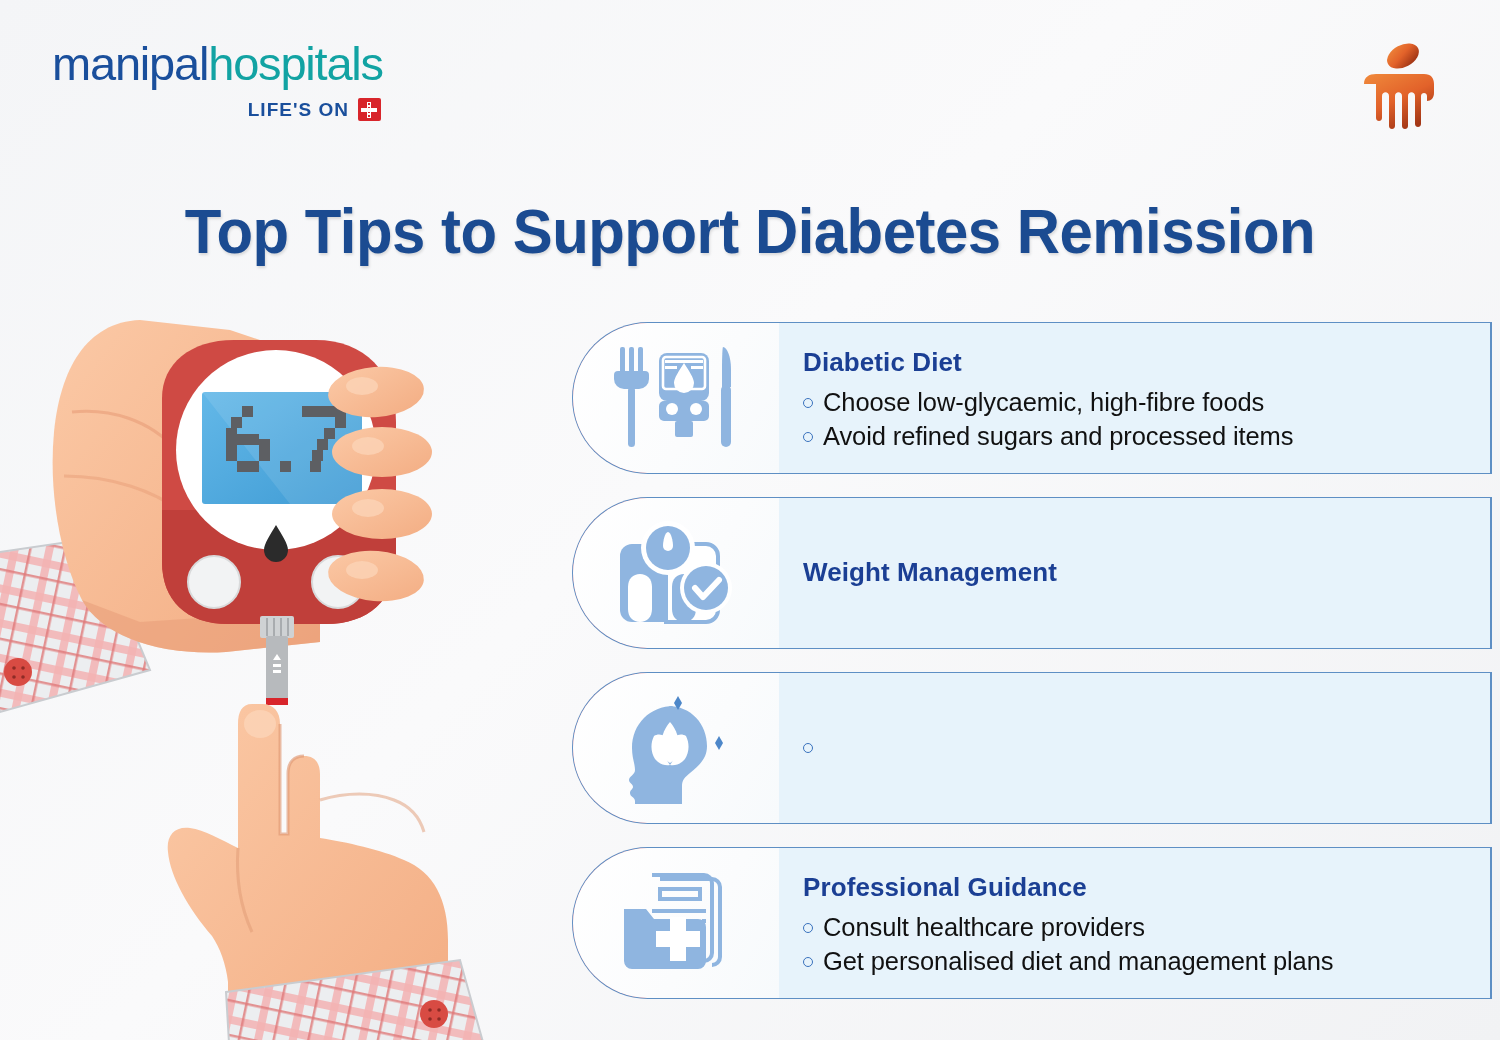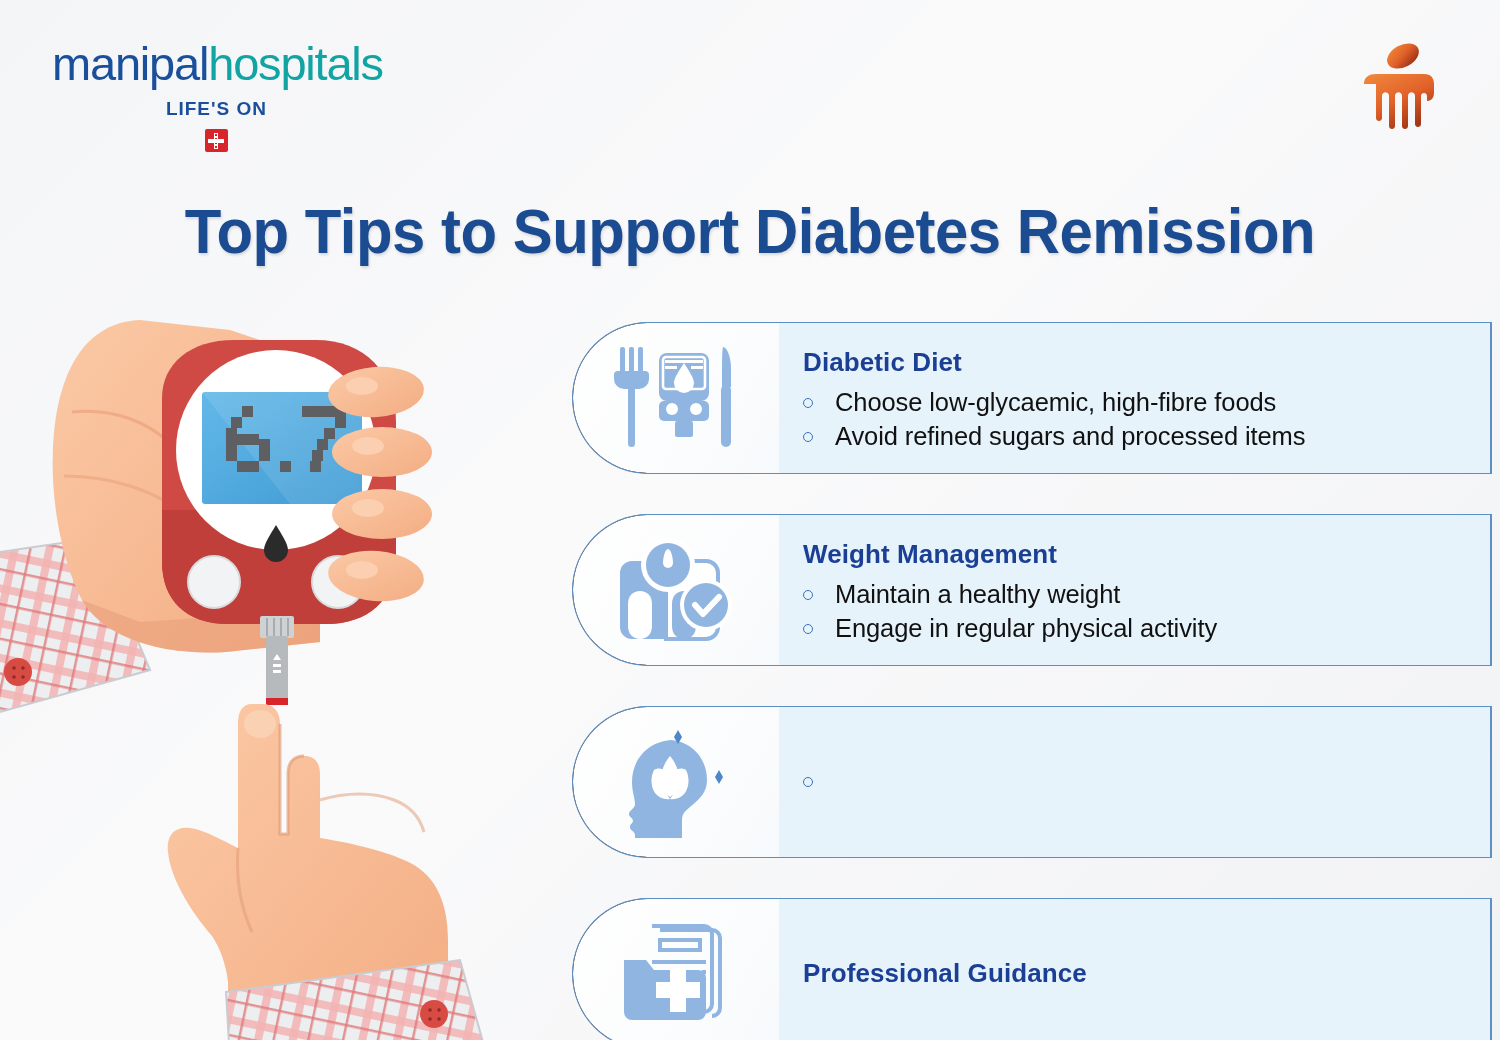--- a/index.html
+++ b/index.html
@@ -10,21 +10,21 @@
     position:relative; overflow:hidden;
   }
 
   
   #brand-logo { position:absolute; left:52px; top:40px;text-align:right; }
   .logo-word { font-size:47px; font-weight:400; letter-spacing:-1.2px; line-height:1; }
   .logo-word .m { color:#1a4f9c; }
   .logo-word .h { color:#12a3a3; }
   .logo-tag {
     margin-top:11px; display:flex; align-items:center; justify-content:flex-end;
-    gap:9px; padding-right:2px;flex-direction:column;
+    gap:9px; padding-right:2px;
   }
   .logo-tag .tagtext {
     font-size:19px; font-weight:600; color:#1a4f9c; letter-spacing:1.0px;
   }
   .cross-badge {
     width:23px; height:23px; background:#d8252b; position:relative; border-radius:2px;
   }
   .cross-badge::before, .cross-badge::after {
     content:""; position:absolute; background:#fff;
   }
@@ -43,26 +43,26 @@
     letter-spacing:-0.5px; transform: scaleX(0.95); transform-origin:center;
     text-shadow: 1px 2px 3px rgba(0,0,0,0.13);
   }
 
   
   #illustration { position:absolute; left:-10px; top:300px; width:560px; height:745px; }
 
   
   #cards { position:absolute; left:572px; top:322px; width:920px; }
   .tip-card {
-    position:relative; height:152px; margin-bottom:40px;
+    position:relative; height:152px; margin-bottom:23px;
     border:1.6px solid #5e8fc4;
     border-top-left-radius:76px; border-bottom-left-radius:76px;
     border-right:none;
     display:flex; align-items:stretch; overflow:hidden;
-    background:#000000;
+    background:#fca5a5;
   }
   .tip-card::after {
     content:""; position:absolute; right:0; top:-2px; bottom:-2px; width:1.6px;
     background:#5e8fc4;
   }
   .card-icon-zone {
     width:206px; flex:none;
     background:linear-gradient(120deg,#ffffff 0%,#fbfcfd 60%,#f7fafc 100%);
     border-top-left-radius:74px; border-bottom-left-radius:74px;
     display:flex; align-items:center; justify-content:center;
@@ -72,21 +72,21 @@
     flex:1; background:#e7f3fb;
     padding:16px 22px 10px 24px;
     display:flex; flex-direction:column; justify-content:center;
   }
   .card-title {
     font-size:26px; font-weight:bold; color:#1b3f94; line-height:1.15;
     margin-bottom:7px; letter-spacing:0.1px;
   }
   .bullets { list-style:none; }
   .bullets li {
-    display:flex; align-items:baseline; gap:22px;
+    display:flex; align-items:baseline; gap:10px;
     font-size:25.5px; color:#111; line-height:1.34; letter-spacing:-0.1px;
   }
   .bullet-dot {
     flex:none; width:10px; height:10px; border:1.6px solid #3a72bd;
     border-radius:50%; position:relative; top:-3px;
   }
 </style>
 </head>
 <body>
 
@@ -295,30 +295,20 @@
         <path d="M50 12c-3 0-5 9-5 14a5 5 0 0 0 10 0c0-5-2-14-5-14z" fill="#fff"></path>
         <path d="M22 54c7 0 12 5 12 13v22c0 8-5 13-12 13s-12-5-12-13V67c0-8 5-13 12-13z" fill="#fff"></path>
         <path d="M66 54c7 0 12 5 12 13v22c0 8-5 13-12 13s-12-5-12-13V67c0-8 5-13 12-13z" fill="#8fb5e0"></path>
         <circle cx="88" cy="68" r="26" fill="#fff"></circle>
         <circle cx="88" cy="68" r="22" fill="#8fb5e0"></circle>
         <path d="M77 68l8 9 16-17" fill="none" stroke="#fff" stroke-width="6" stroke-linecap="round" stroke-linejoin="round"></path>
       </svg>
     </div>
     <div class="card-body">
       <div class="card-title">Weight Management</div>
-      <ul class="bullets">
-        <li>
-          <span class="bullet-dot"></span>
-          <span>Maintain a healthy weight</span>
-        </li>
-        <li>
-          <span class="bullet-dot"></span>
-          <span>Engage in regular physical activity</span>
-        </li>
-      </ul>
     </div>
   </div>
 
   <div class="tip-card">
     <div class="card-icon-zone">
       <svg width="120" height="112" viewBox="0 0 120 112">
         <path d="M58 14C34 14 16 32 16 56c0 10 3 16 3 22 0 5-6 6-6 10 0 3 4 4 4 7 0 2-3 3-3 6 0 4 5 4 5 8v10c0 4 3 7 8 7h39V94c0-6 3-9 8-13 10-8 17-15 17-27 0-22-16-40-39-40z" fill="#8fb5e0"></path>
         <g fill="#fff">
           <path d="M54 30c-7 8-9 17-9 24 0 8 4 14 9 17 5-3 9-9 9-17 0-7-2-16-9-24z"></path>
           <path d="M38 44c-4 8-3 17 1 23 4 5 10 7 15 6-4-5-6-12-6-19 0-4 0-7 1-10-4-2-8-2-11 0z"></path>
@@ -353,16 +343,26 @@
           <rect x="34" y="50" width="38" height="4"></rect>
           <rect x="76" y="50" width="4" height="4"></rect>
           <rect x="84" y="50" width="4" height="4"></rect>
         </g>
         <path d="M6 40h22l8 10h44a8 8 0 0 1 8 8v34a8 8 0 0 1-8 8H14a8 8 0 0 1-8-8V40z" fill="#8fb5e0"></path>
         <path d="M38 62h14V48h16v14h14v16H68v14H52V78H38z" fill="#fff"></path>
       </svg>
     </div>
     <div class="card-body">
       <div class="card-title">Professional Guidance</div>
+      <ul class="bullets">
+        <li>
+          <span class="bullet-dot"></span>
+          <span>Consult healthcare providers</span>
+        </li>
+        <li>
+          <span class="bullet-dot"></span>
+          <span>Get personalised diet and management plans</span>
+        </li>
+      </ul>
     </div>
   </div>
 
 </div>
 
 </body></html>

